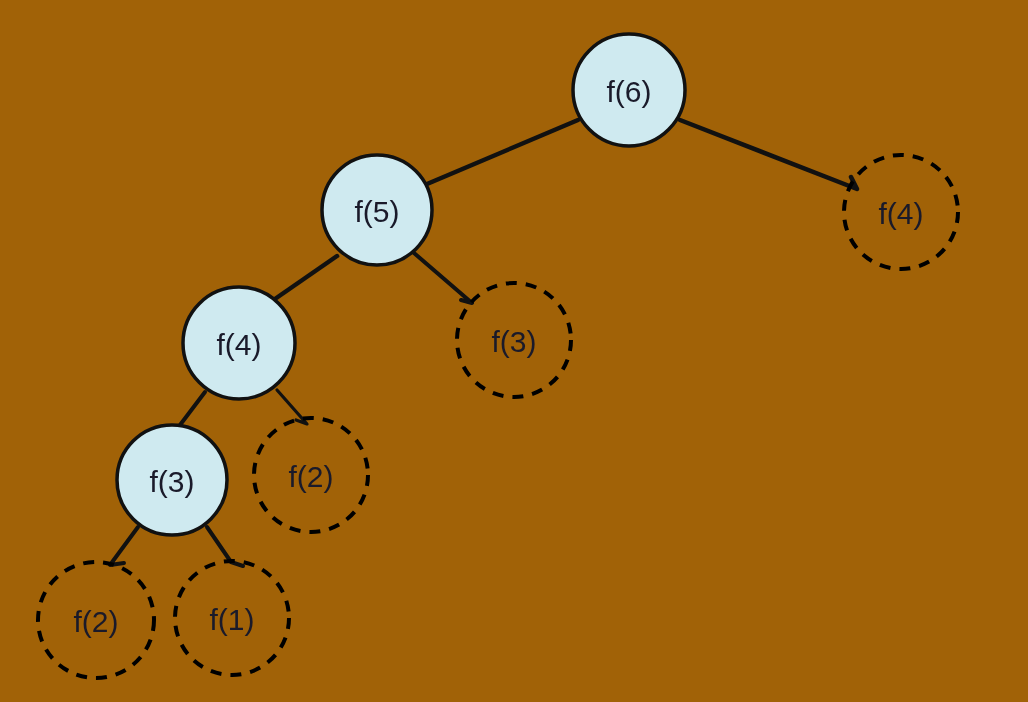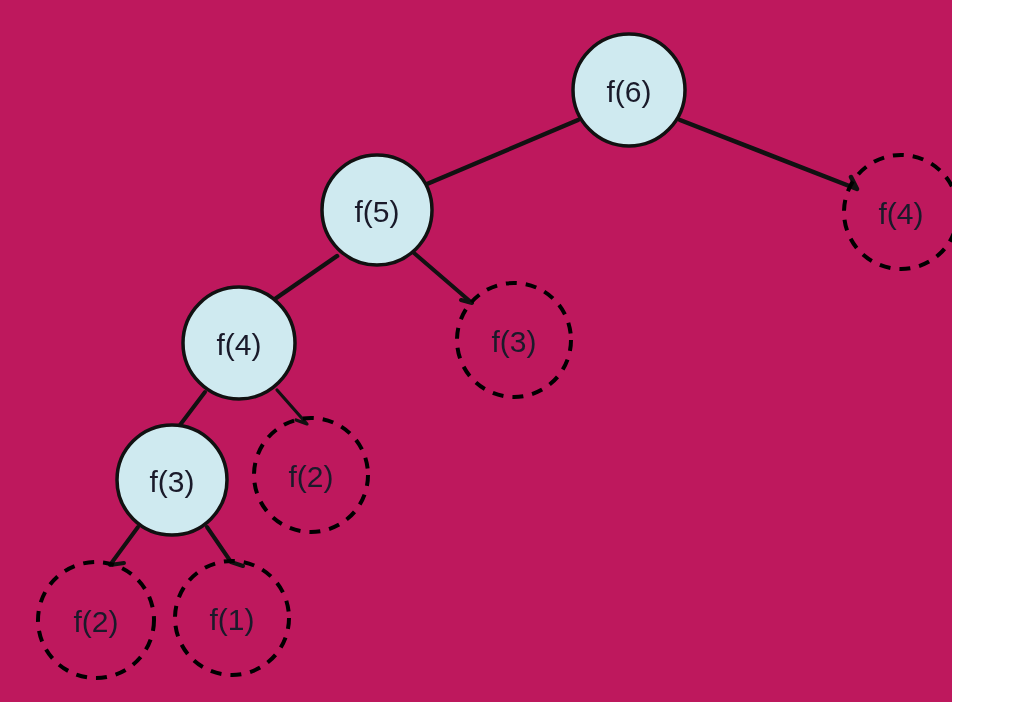--- a/index.html
+++ b/index.html
@@ -5,23 +5,23 @@
   html, body {
     margin: 0;
     padding: 0;
     background: #ffffff;
   }
   body {
     font-family: "Liberation Sans", sans-serif;
   }
   #canvas-wrap {
     position: relative;
-    width: 952px;
+    width: 1028px;
     height: 702px;
-    background: #be185d;
+    background: #a16207;
     overflow: hidden;
   }
   #tree-svg {
     position: absolute;
     top: 0;
     left: 0;
     width: 1028px;
     height: 702px;
     display: block;
   }

